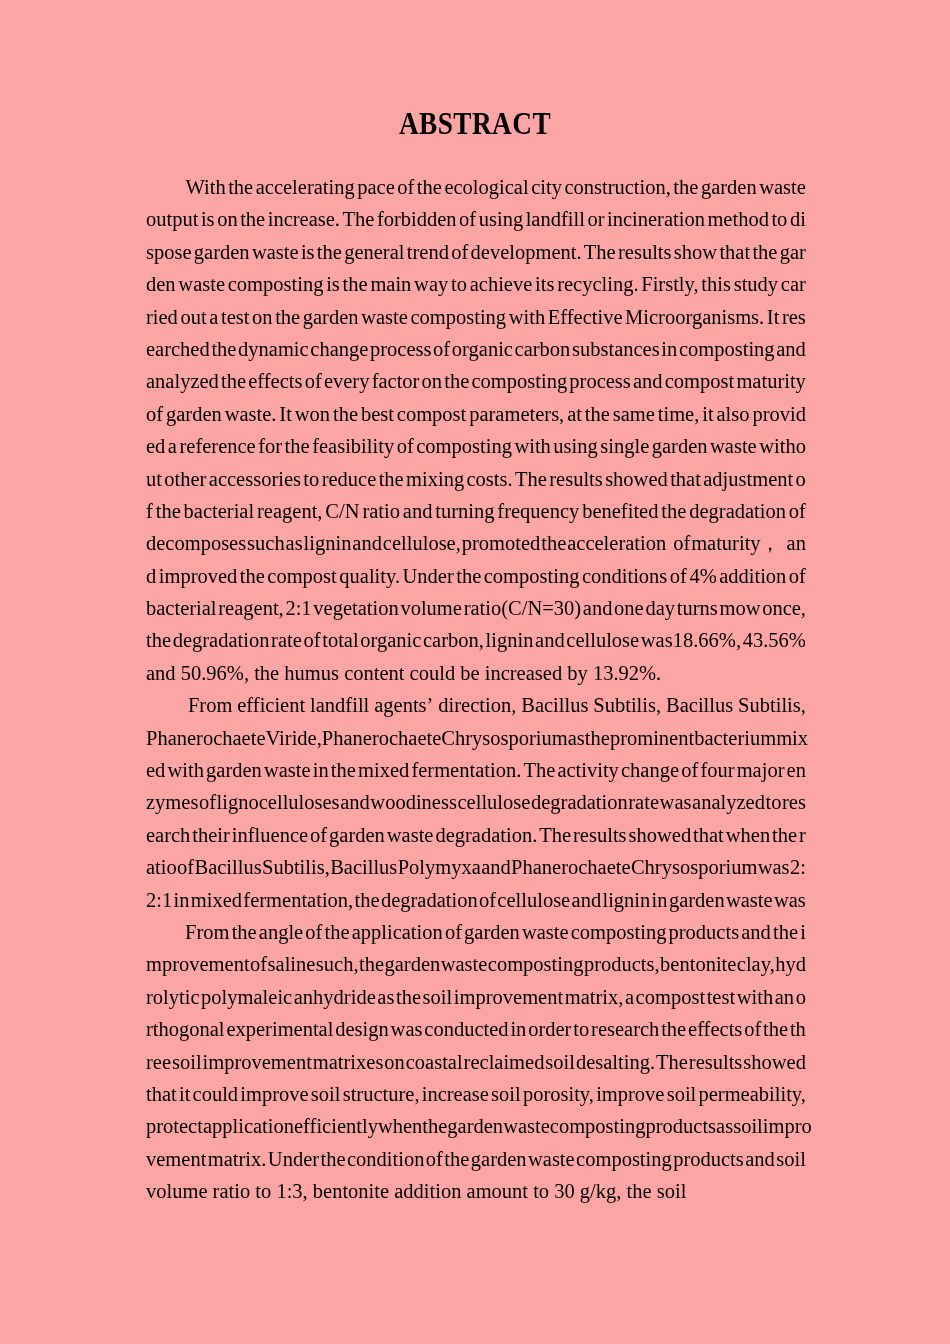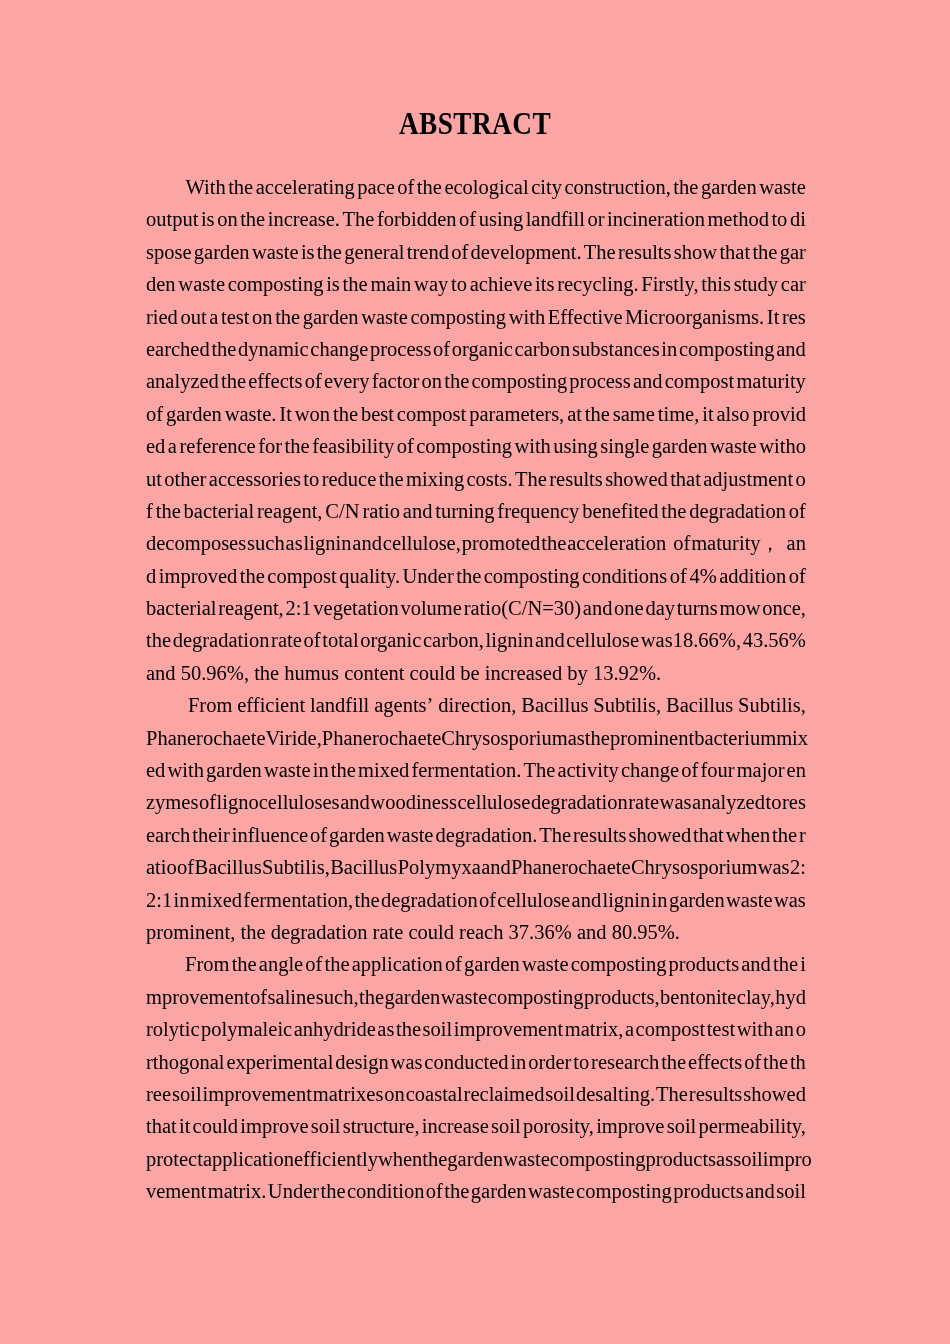--- a/index.html
+++ b/index.html
@@ -106,24 +106,24 @@
       <div class="text-line justify"><span class="w">bacterial</span><span class="w">reagent,</span><span class="w">2:1</span><span class="w">vegetation</span><span class="w">volume</span><span class="w">ratio(C/N=30)</span><span class="w">and</span><span class="w">one</span><span class="w">day</span><span class="w">turns</span><span class="w">mow</span><span class="w">once,</span></div>
       <div class="text-line justify"><span class="w">the</span><span class="w">degradation</span><span class="w">rate</span><span class="w">of</span><span class="w">total</span><span class="w">organic</span><span class="w">carbon,</span><span class="w">lignin</span><span class="w">and</span><span class="w">cellulose</span><span class="w">was18.66%,</span><span class="w">43.56%</span></div>
       <div class="text-line">and 50.96%, the humus content could be increased by 13.92%.</div>
       <div class="text-line justify"><span class="lead-indent w"></span><span class="w">From</span><span class="w">efficient</span><span class="w">landfill</span><span class="w">agents’</span><span class="w">direction,</span><span class="w">Bacillus</span><span class="w">Subtilis,</span><span class="w">Bacillus</span><span class="w">Subtilis,</span></div>
       <div class="text-line justify"><span class="w">Phanerochaete</span><span class="w">Viride,</span><span class="w">Phanerochaete</span><span class="w">Chrysosporium</span><span class="w">as</span><span class="w">the</span><span class="w">prominent</span><span class="w">bacterium</span><span class="w">mix</span></div>
       <div class="text-line justify"><span class="w">ed</span><span class="w">with</span><span class="w">garden</span><span class="w">waste</span><span class="w">in</span><span class="w">the</span><span class="w">mixed</span><span class="w">fermentation.</span><span class="w">The</span><span class="w">activity</span><span class="w">change</span><span class="w">of</span><span class="w">four</span><span class="w">major</span><span class="w">en</span></div>
       <div class="text-line justify"><span class="w">zymes</span><span class="w">of</span><span class="w">lignocelluloses</span><span class="w">and</span><span class="w">woodiness</span><span class="w">cellulose</span><span class="w">degradation</span><span class="w">rate</span><span class="w">was</span><span class="w">analyzed</span><span class="w">to</span><span class="w">res</span></div>
       <div class="text-line justify"><span class="w">earch</span><span class="w">their</span><span class="w">influence</span><span class="w">of</span><span class="w">garden</span><span class="w">waste</span><span class="w">degradation.</span><span class="w">The</span><span class="w">results</span><span class="w">showed</span><span class="w">that</span><span class="w">when</span><span class="w">the</span><span class="w">r</span></div>
       <div class="text-line justify"><span class="w">atio</span><span class="w">of</span><span class="w">Bacillus</span><span class="w">Subtilis,</span><span class="w">Bacillus</span><span class="w">Polymyxa</span><span class="w">and</span><span class="w">Phanerochaete</span><span class="w">Chrysosporium</span><span class="w">was</span><span class="w">2:</span></div>
       <div class="text-line justify"><span class="w">2:1</span><span class="w">in</span><span class="w">mixed</span><span class="w">fermentation,</span><span class="w">the</span><span class="w">degradation</span><span class="w">of</span><span class="w">cellulose</span><span class="w">and</span><span class="w">lignin</span><span class="w">in</span><span class="w">garden</span><span class="w">waste</span><span class="w">was</span></div>
-      <div class="text-line">prominent, the degradation rate could reach 37.36% and 80.95%.</div>
       <div class="text-line justify"><span class="lead-indent w"></span><span class="w">From</span><span class="w">the</span><span class="w">angle</span><span class="w">of</span><span class="w">the</span><span class="w">application</span><span class="w">of</span><span class="w">garden</span><span class="w">waste</span><span class="w">composting</span><span class="w">products</span><span class="w">and</span><span class="w">the</span><span class="w">i</span></div>
       <div class="text-line justify"><span class="w">mprovement</span><span class="w">of</span><span class="w">saline</span><span class="w">such,</span><span class="w">the</span><span class="w">garden</span><span class="w">waste</span><span class="w">composting</span><span class="w">products,</span><span class="w">bentonite</span><span class="w">clay,</span><span class="w">hyd</span></div>
       <div class="text-line justify"><span class="w">rolytic</span><span class="w">polymaleic</span><span class="w">anhydride</span><span class="w">as</span><span class="w">the</span><span class="w">soil</span><span class="w">improvement</span><span class="w">matrix,</span><span class="w">a</span><span class="w">compost</span><span class="w">test</span><span class="w">with</span><span class="w">an</span><span class="w">o</span></div>
       <div class="text-line justify"><span class="w">rthogonal</span><span class="w">experimental</span><span class="w">design</span><span class="w">was</span><span class="w">conducted</span><span class="w">in</span><span class="w">order</span><span class="w">to</span><span class="w">research</span><span class="w">the</span><span class="w">effects</span><span class="w">of</span><span class="w">the</span><span class="w">th</span></div>
       <div class="text-line justify"><span class="w">ree</span><span class="w">soil</span><span class="w">improvement</span><span class="w">matrixes</span><span class="w">on</span><span class="w">coastal</span><span class="w">reclaimed</span><span class="w">soil</span><span class="w">desalting.</span><span class="w">The</span><span class="w">results</span><span class="w">showed</span></div>
       <div class="text-line justify"><span class="w">that</span><span class="w">it</span><span class="w">could</span><span class="w">improve</span><span class="w">soil</span><span class="w">structure,</span><span class="w">increase</span><span class="w">soil</span><span class="w">porosity,</span><span class="w">improve</span><span class="w">soil</span><span class="w">permeability,</span></div>
       <div class="text-line justify"><span class="w">protect</span><span class="w">application</span><span class="w">efficiently</span><span class="w">when</span><span class="w">the</span><span class="w">garden</span><span class="w">waste</span><span class="w">composting</span><span class="w">products</span><span class="w">as</span><span class="w">soil</span><span class="w">impro</span></div>
       <div class="text-line justify"><span class="w">vement</span><span class="w">matrix.</span><span class="w">Under</span><span class="w">the</span><span class="w">condition</span><span class="w">of</span><span class="w">the</span><span class="w">garden</span><span class="w">waste</span><span class="w">composting</span><span class="w">products</span><span class="w">and</span><span class="w">soil</span></div>
+      <div class="text-line">volume ratio to 1:3, bentonite addition amount to 30 g/kg, the soil</div>
     </div>
 
 </div>
 
 </body></html>

